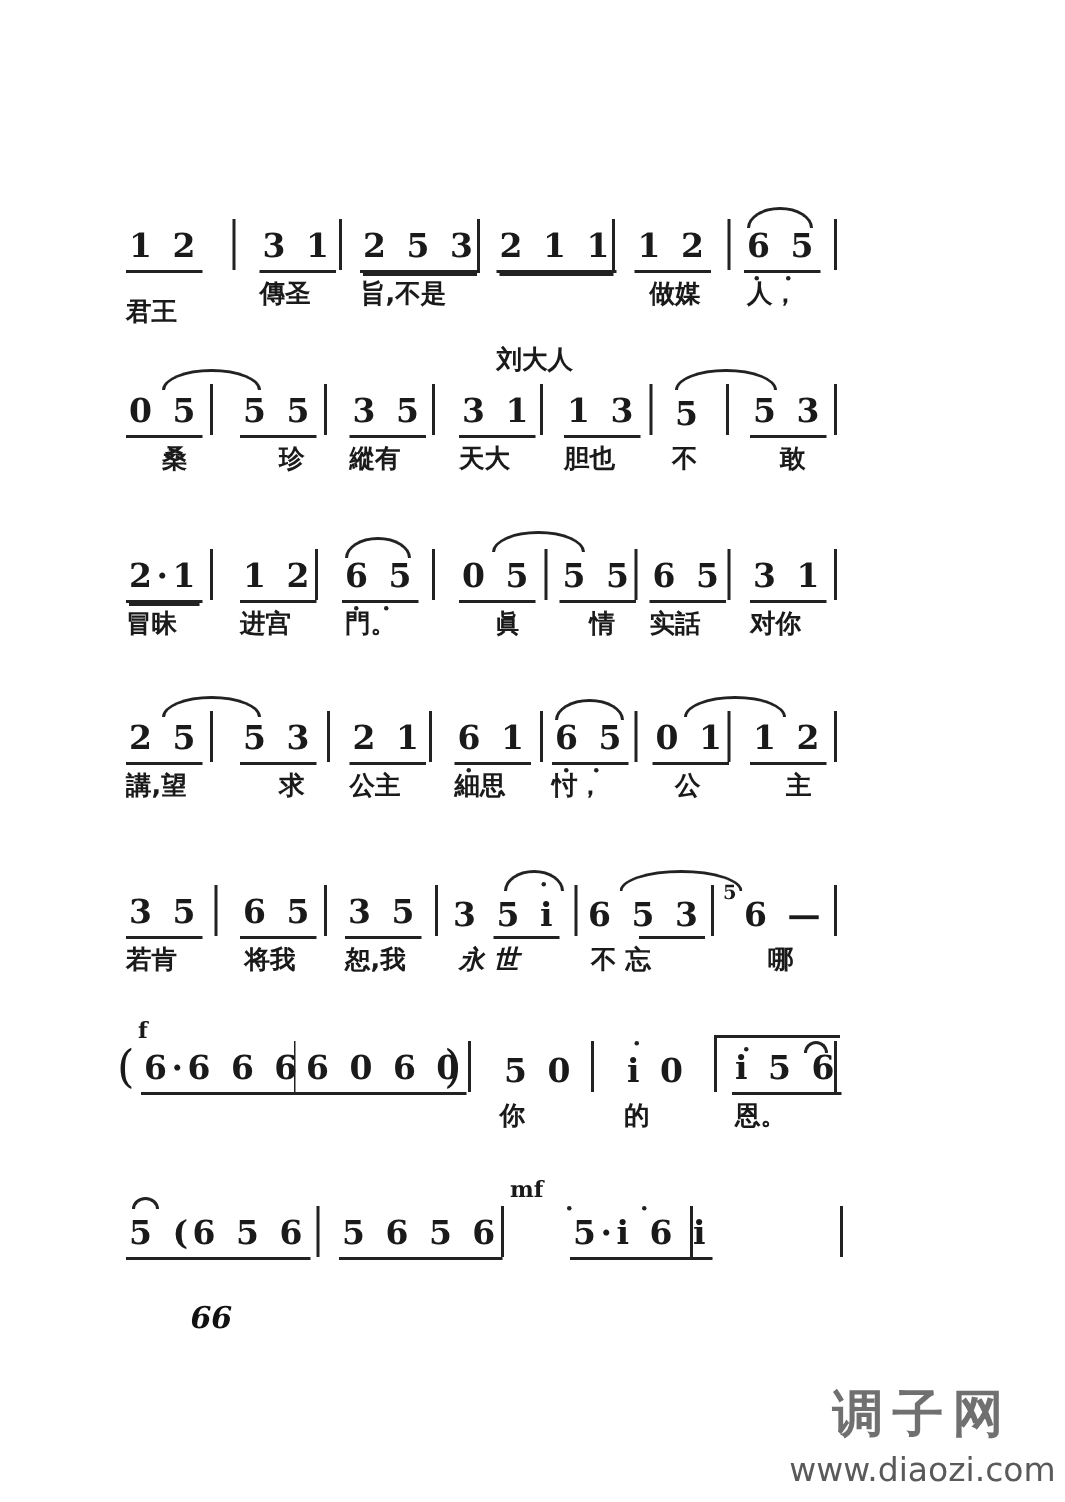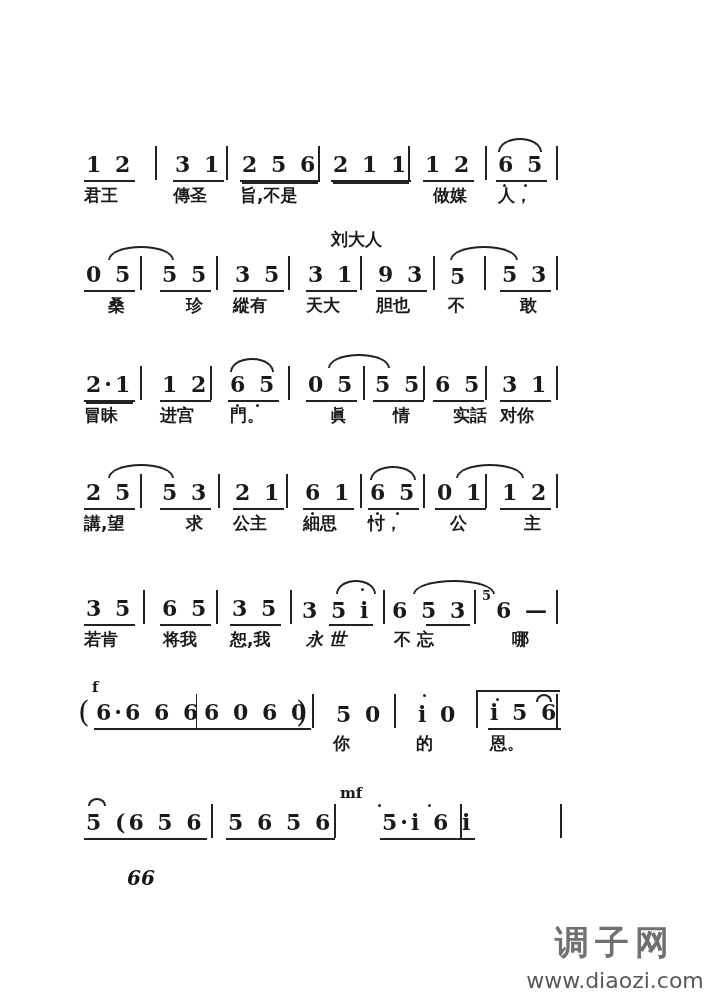--- a/index.html
+++ b/index.html
@@ -62,41 +62,41 @@
     <div class="notes-row">
       <span class="measure" style="left:6px;">
           <span class="note-group u1">1 2</span>
         </span>
       <span class="barline" style="left:77px;"></span>
       <span class="measure" style="left:95px;">
           <span class="note-group u1">3 1</span>
         </span>
       <span class="barline" style="left:148px;"></span>
       <span class="measure" style="left:162px;">
-          <span class="note-group u2">2 5 6</span>
+          <span class="note-group u2">2 5 3</span>
         </span>
       <span class="barline" style="left:240px;"></span>
       <span class="measure" style="left:253px;">
           <span class="note-group u2">2 1 1</span>
         </span>
       <span class="barline" style="left:330px;"></span>
       <span class="measure" style="left:345px;">
           <span class="note-group u1">1 2</span>
         </span>
       <span class="barline" style="left:407px;"></span>
       <span class="slur" style="left:420px; top:-4px; width:40px;"></span>
       <span class="measure" style="left:418px;">
           <span class="note-group u1">6 5</span>
         </span>
       <span class="dot-below" style="left:425px; top:42px;"></span>
       <span class="dot-below" style="left:446px; top:42px;"></span>
       <span class="barline" style="left:478px;"></span>
     </div>
     <div class="lyrics-row">
-      <span class="lyric" style="left:6px;">君王</span>
+      <span class="lyric" style="left:6px;margin-top:12px;">君王</span>
       <span class="lyric" style="left:95px;">傳圣</span>
       <span class="lyric" style="left:162px;">旨,不是</span>
       <span class="lyric" style="left:253px;margin-top:44px;">刘大人</span>
       <span class="lyric" style="left:355px;">做媒</span>
       <span class="lyric" style="left:420px;">人，</span>
     </div>
   </div>
 
   <div class="system" style="top:252px;">
     <div class="notes-row">
@@ -111,21 +111,21 @@
       <span class="barline" style="left:138px;"></span>
       <span class="measure" style="left:155px;">
           <span class="note-group u1">3 5</span>
         </span>
       <span class="barline" style="left:210px;"></span>
       <span class="measure" style="left:228px;">
           <span class="note-group u1">3 1</span>
         </span>
       <span class="barline" style="left:282px;"></span>
       <span class="measure" style="left:298px;">
-          <span class="note-group u1">9 3</span>
+          <span class="note-group u1">1 3</span>
         </span>
       <span class="barline" style="left:355px;"></span>
       <span class="slur" style="left:372px; top:-6px; width:64px;"></span>
       <span class="measure" style="left:370px;">
           <span class="note-group plain">5</span>
         </span>
       <span class="barline" style="left:406px;"></span>
       <span class="measure" style="left:422px;">
           <span class="note-group u1">5 3</span>
         </span>
@@ -176,21 +176,21 @@
           <span class="note-group u1">3 1</span>
         </span>
       <span class="barline" style="left:478px;"></span>
     </div>
     <div class="lyrics-row">
       <span class="lyric" style="left:6px;">冒昧</span>
       <span class="lyric" style="left:82px;">进宫</span>
       <span class="lyric" style="left:152px;">門。</span>
       <span class="lyric" style="left:252px;">眞</span>
       <span class="lyric" style="left:315px;">情</span>
-      <span class="lyric" style="left:355px;margin-left:20px;">实話</span>
+      <span class="lyric" style="left:355px;">实話</span>
       <span class="lyric" style="left:422px;">对你</span>
     </div>
   </div>
 
   <div class="system" style="top:470px;">
     <div class="notes-row">
       <span class="slur" style="left:30px; top:-6px; width:62px;"></span>
       <span class="measure" style="left:6px;">
           <span class="note-group u1">2 5</span>
         </span>

